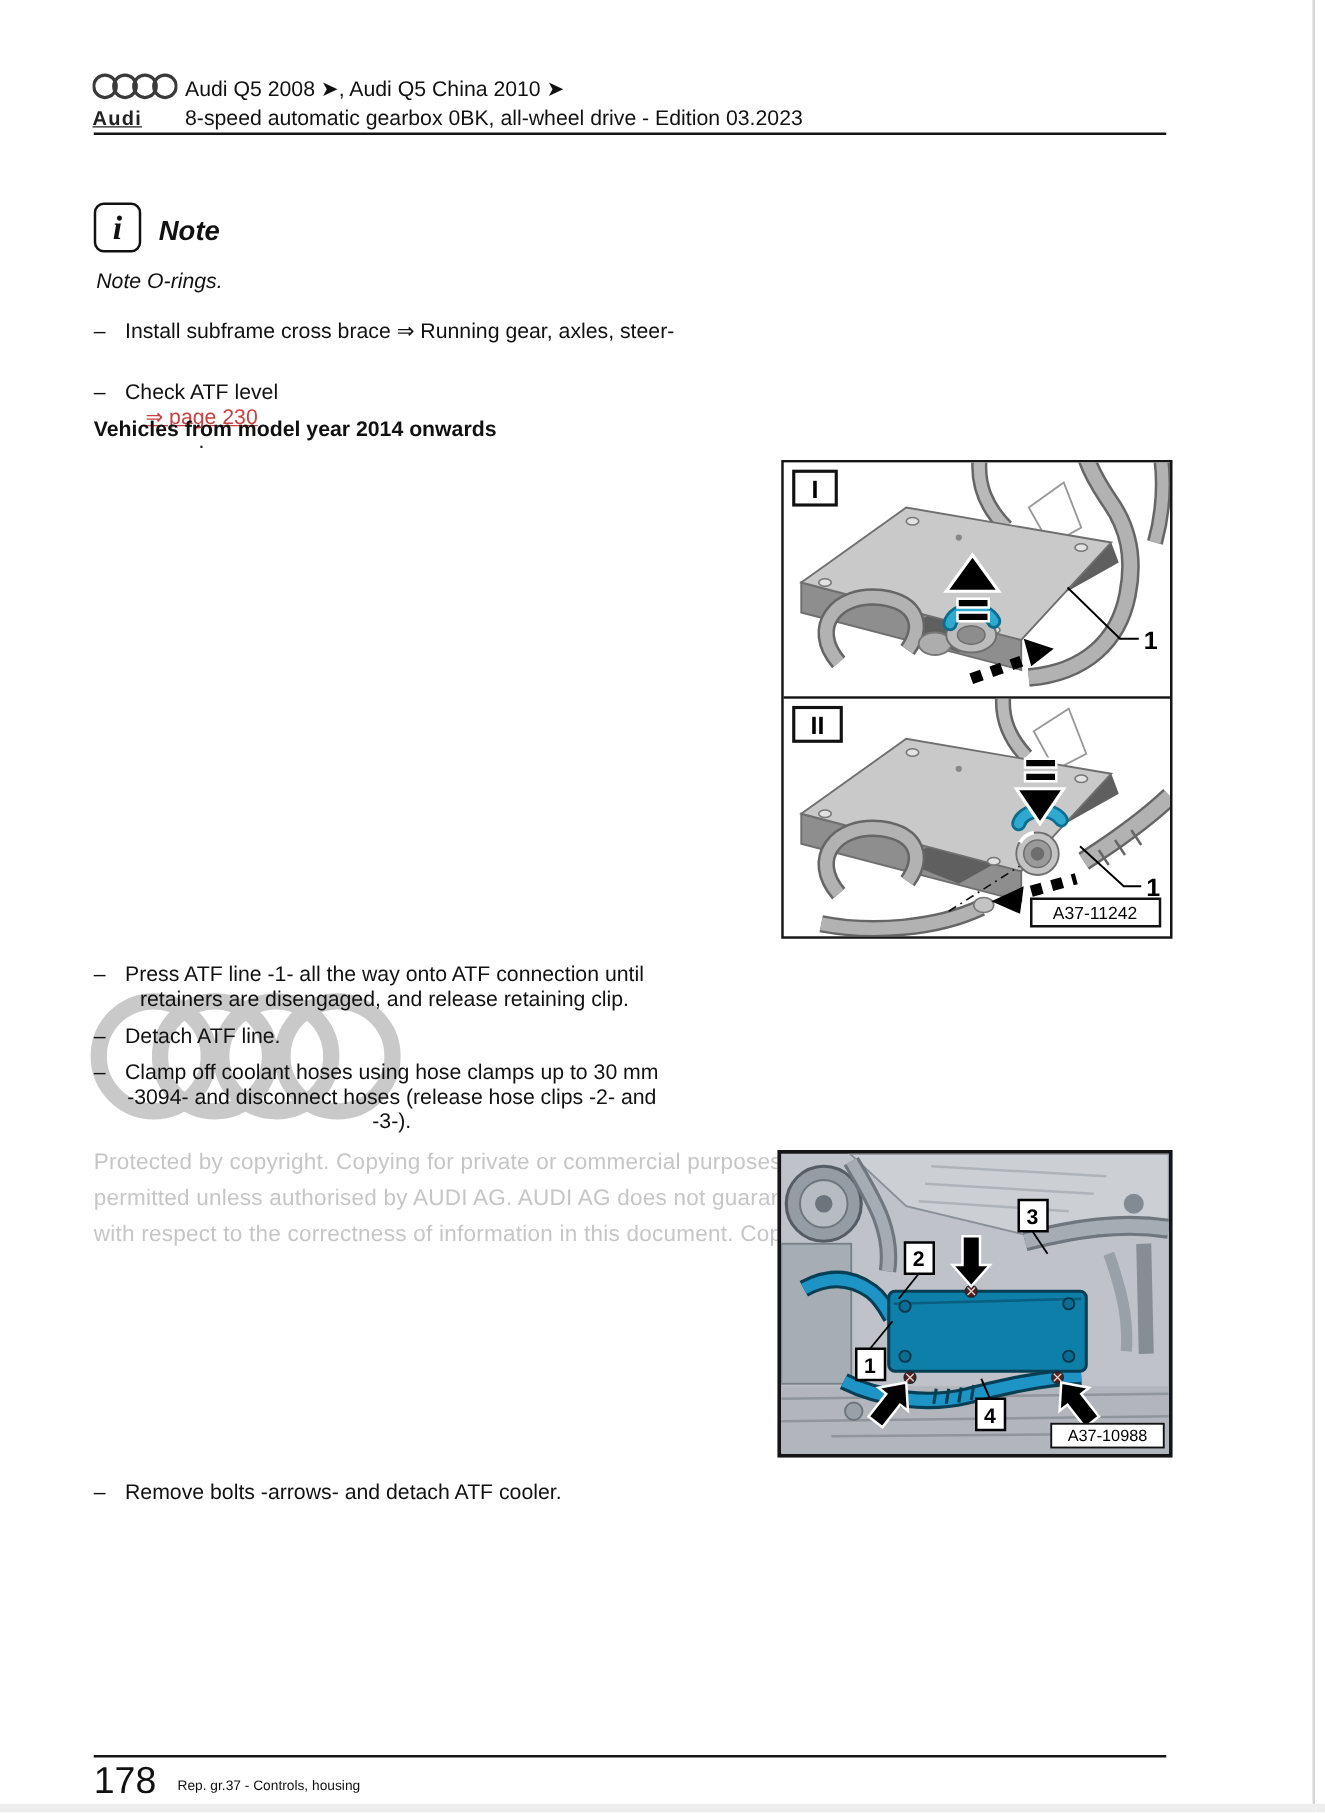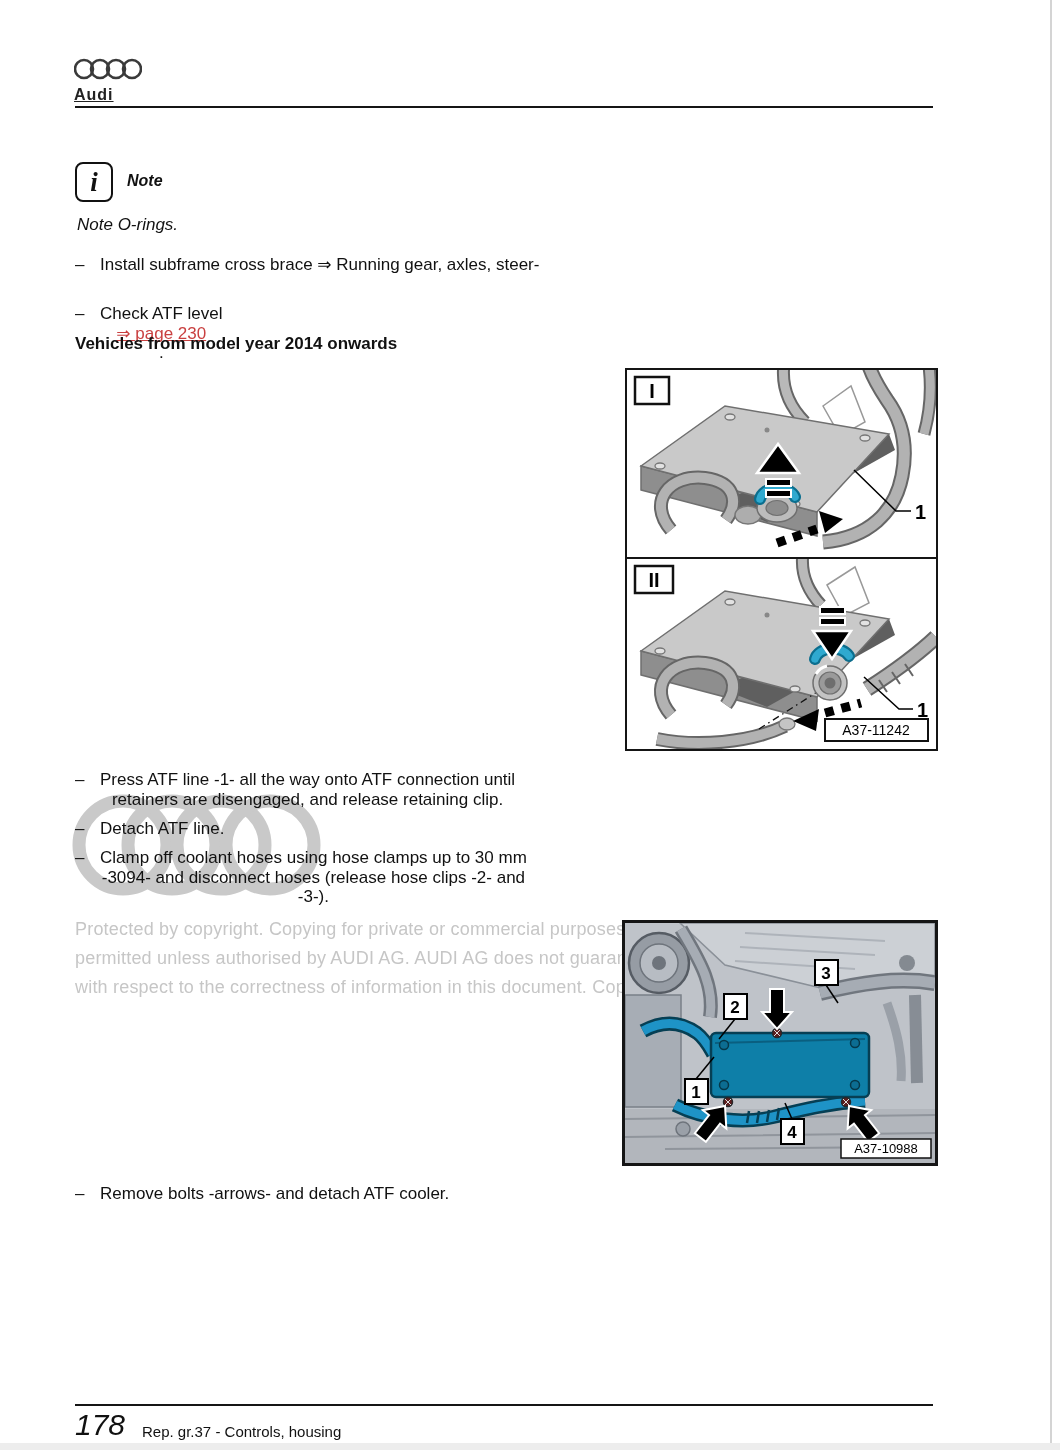--- a/index.html
+++ b/index.html
@@ -14,58 +14,62 @@
   .head-text{position:absolute;left:148px;top:60px;font-size:17px;line-height:23px;color:#111;}
   .rule{position:absolute;left:75px;width:858px;height:2px;background:#151515;}
   .rule.hdr{top:106px;}
   .rule.ftr{top:1404px;}
   
   .note-icon{
     position:absolute;left:75px;top:162px;width:34px;height:36px;
     border:2.5px solid #111;border-radius:8px;display:flex;align-items:center;justify-content:center;
     font-family:"Liberation Serif","DejaVu Serif",serif;font-style:italic;font-weight:bold;font-size:27px;
   }
-  .note-label{position:absolute;left:127px;top:172px;font-size:16px;font-weight:bold;font-style:italic;}
+  .note-label{position:absolute;left:127px;top:172px;font-size:22px;font-weight:bold;font-style:italic;}
   .renew{position:absolute;left:77px;top:215px;font-size:17px;font-style:italic;}
   
   .step{position:absolute;left:75px;display:flex;font-size:17px;line-height:19.5px;z-index:1;}
   .step .dash{width:25px;flex:0 0 25px;}
   .step .lines span{display:block;text-align:center;}
   .xref{color:#c94040;text-decoration:underline;cursor:pointer;}
   .sec-head{position:absolute;left:75px;top:334px;font-size:17px;font-weight:bold;z-index:1;}
   
   .wm-rings{position:absolute;left:72px;top:790px;z-index:0;}
   .wm-text{position:absolute;left:75px;top:915px;width:585px;overflow:hidden;z-index:0;}
   .wm-text div{white-space:nowrap;font-size:18px;line-height:29px;color:#c6c6c6;letter-spacing:.2px;}
   
   .fig1{position:absolute;left:625px;top:368px;width:313px;height:383px;border:2px solid #151515;background:#fff;box-sizing:border-box;z-index:2;}
   .fig1 .panel{display:block;}
   .fig1 .panel.first{border-bottom:2px solid #151515;}
   .fig2{position:absolute;left:622px;top:920px;width:316px;height:246px;border:3px solid #151515;background:#bfc3c9;box-sizing:border-box;z-index:2;}
   
-  .page-num{position:absolute;left:75px;top:1408px;font-size:30px;color:#111;font-style:italic;}
-  .ftr-text{position:absolute;left:142px;top:1423px;font-size:15px;color:#111;}
+  .page-num{position:absolute;left:75px;top:1408px;font-size:30px;color:#111;}
+  .ftr-text{position:absolute;left:142px;top:1423px;font-size:11px;color:#111;}
   
   .scan-right{position:absolute;left:1050px;top:0;width:2px;height:1450px;background:#c9c9c9;opacity:.8;}
   .scan-bottom{position:absolute;left:0;top:1443px;width:1060px;height:7px;background:#ededed;}
   svg text{font-family:"Liberation Sans","DejaVu Sans",sans-serif;}
 </style>
 </head>
 <body>
 
 <div id="page">
 
   <div class="logo">
     <svg width="68" height="26" viewBox="0 0 68 26">
       <circle cx="10" cy="13" r="9" fill="none" stroke="#3a3a3a" stroke-width="2.6"></circle>
       <circle cx="26" cy="13" r="9" fill="none" stroke="#3a3a3a" stroke-width="2.6"></circle>
       <circle cx="42" cy="13" r="9" fill="none" stroke="#3a3a3a" stroke-width="2.6"></circle>
       <circle cx="58" cy="13" r="9" fill="none" stroke="#3a3a3a" stroke-width="2.6"></circle>
     </svg>
     <div class="wordmark">Audi</div>
+  </div>
+  <div class="head-text">
+    <div>Audi Q5 2008 ➤, Audi Q5 China 2010 ➤</div>
+    <div>8-speed automatic gearbox 0BK, all-wheel drive - Edition 03.2023</div>
   </div>
   <div class="rule hdr"></div>
 
   <div class="note-icon">i</div>
   <div class="note-label">Note</div>
   <div class="renew">Note O-rings.</div>
 
   <div class="step" style="top:255px;">
     <span class="dash">–</span>
     <span class="lines">

